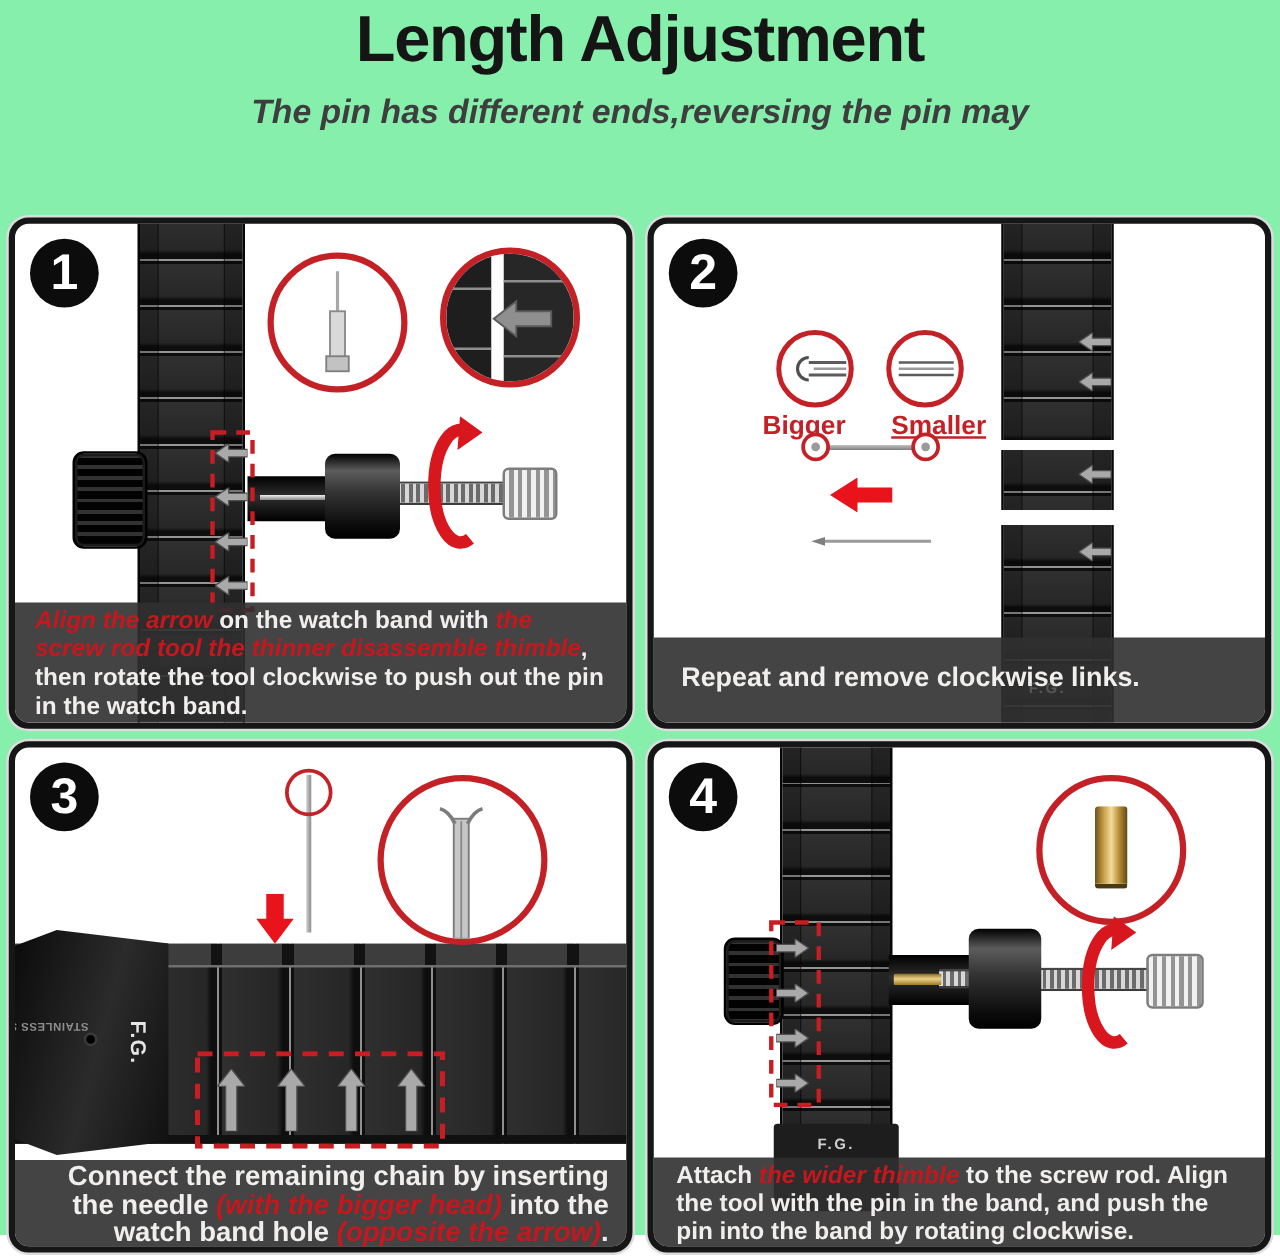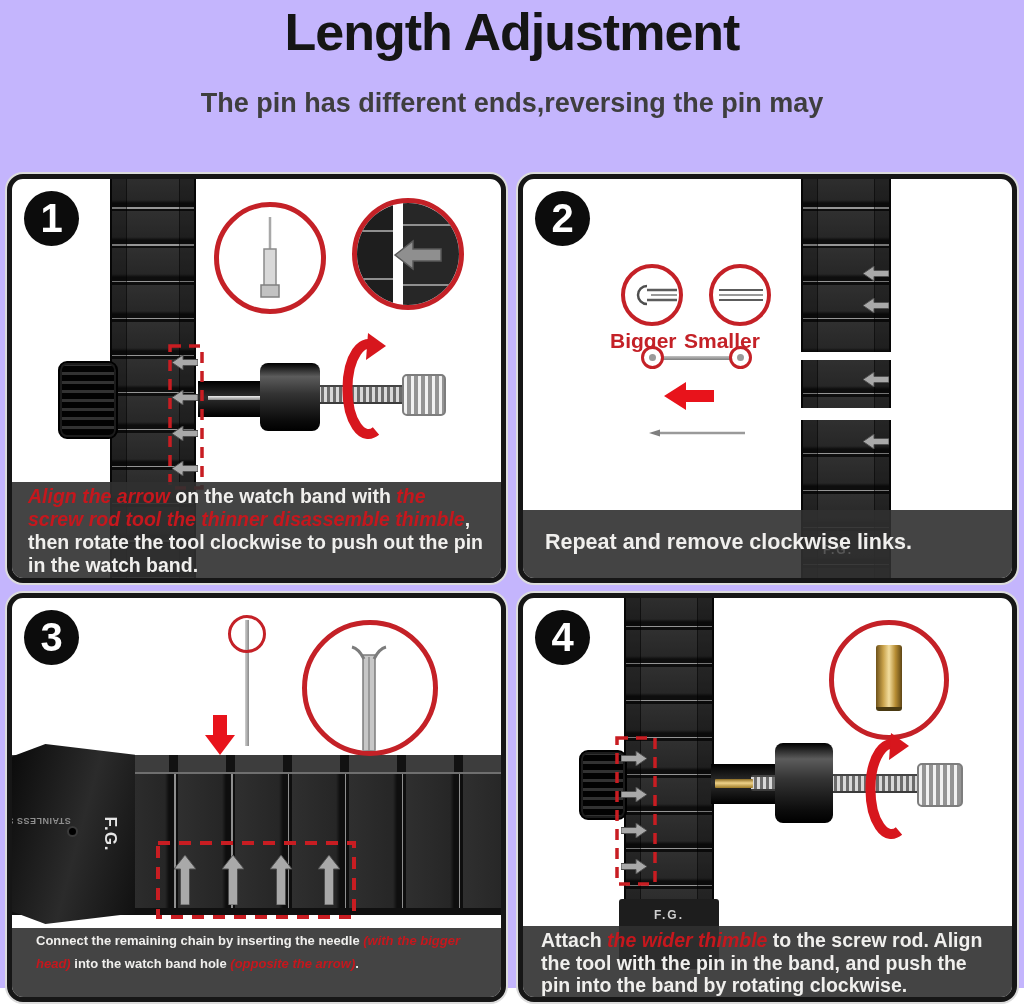--- a/index.html
+++ b/index.html
@@ -1,41 +1,41 @@
 <!DOCTYPE html>
 <html><head>
 <meta charset="utf-8">
 <style>
   * { box-sizing: border-box; margin: 0; padding: 0; }
   html,body { width:1024px; height:1008px; background:#fff; overflow:hidden;
     font-family:"Liberation Sans", sans-serif; }
-  .page { position:relative; width:1024px; height:988px; background:#c4b5fd; }
+  .page { position:relative; width:1024px; height:988px; background:#86efac; }
 
   
   .hdr { position:absolute; top:0; left:0; width:1024px; text-align:center; }
   .title { font-size:52px; font-weight:700; color:#151515; letter-spacing:-1px; margin-top:2px; }
-  .subtitle { font-size:27px; font-weight:700; color:#3e3e3e; line-height:31px; margin-top:26px; }
+  .subtitle { font-size:27px; font-weight:700; color:#3e3e3e; line-height:31px; margin-top:12px;font-style:italic; }
 
   
   .grid { position:absolute; left:7px; top:174px; width:1010px; height:828px;
     display:grid; grid-template-columns:499px 499px; grid-template-rows:409px 409px; gap:10px 12px; }
   .panel { position:relative; background:#fff; border:5px solid #161616; border-radius:16px;
     overflow:hidden; box-shadow:0 0 0 2px #dcdcdc; }
 
   .badge { position:absolute; left:12px; top:12px; width:55px; height:55px; border-radius:50%;
     background:#0c0c0c; color:#fff; font-size:40px; font-weight:700;
     display:flex; align-items:center; justify-content:center; z-index:6; }
 
   
   .cap { position:absolute; left:0; right:0; bottom:0; background:rgba(48,48,48,0.9);
     color:#f0efed; font-weight:700; z-index:4; }
   .cap .r { color:#c5171d;font-style:italic; }
   .cap1 { height:96px; font-size:19.5px; line-height:23px; padding:3px 16px 0 16px; }
   .cap2 { height:68px; font-size:21.5px; display:flex; align-items:center; padding:0 0 4px 22px; }
-  .cap3 { height:69px; font-size:13px; line-height:22.5px; padding:2px 14px 0 24px; }
+  .cap3 { height:69px; font-size:22px; line-height:22.5px; padding:2px 14px 0 24px;text-align:right; }
   .cap4 { height:71px; font-size:19.5px; line-height:22.5px; padding:3px 14px 0 18px; }
 
   
   .band-v { position:absolute; z-index:1;
     background:repeating-linear-gradient(to bottom,
       #303030 0px, #272727 26px, #0e0e0e 29px, #0e0e0e 33px,
       #969696 33px, #969696 34.5px, #0e0e0e 34.5px, #0e0e0e 37px);
     border-left:2px solid #060606; border-right:2px solid #060606;
     box-shadow:inset 14px 0 0 rgba(0,0,0,0.22), inset -14px 0 0 rgba(0,0,0,0.22); }
   .band-v::before, .band-v::after { content:""; position:absolute; top:0; bottom:0; width:1px;
@@ -219,21 +219,21 @@
         </svg>
       </div>
       <div class="mag" style="left:186px; top:85px; width:62px; height:62px; border-width:4px;">
         <svg viewBox="0 0 54 54">
           <line x1="6" y1="22" x2="50" y2="22" stroke="#5c5c5c" stroke-width="2"></line>
           <line x1="6" y1="27" x2="50" y2="27" stroke="#9a9a9a" stroke-width="2"></line>
           <line x1="6" y1="32" x2="50" y2="32" stroke="#5c5c5c" stroke-width="2"></line>
         </svg>
       </div>
       <div class="lab" style="left:87px; top:150px;">Bigger</div>
-      <div class="lab" style="left:161px; top:150px;">Smaller</div>
+      <div class="lab" style="left:190px; top:150px;text-decoration:underline;">Smaller</div>
 
       <div class="pinline" style="left:130px; top:177px; width:88px;"></div>
       <div class="pinend" style="left:118px; top:167px;"></div>
       <div class="pinend" style="left:206px; top:167px;"></div>
 
       <div class="redarrow" style="left:141px; top:203px; width:50px; height:28px;">
         <svg viewBox="0 0 50 28">
             <polygon points="0,14 22,0 22,8 50,8 50,20 22,20 22,28" fill="#e8131b"></polygon>
           </svg>
       </div>

